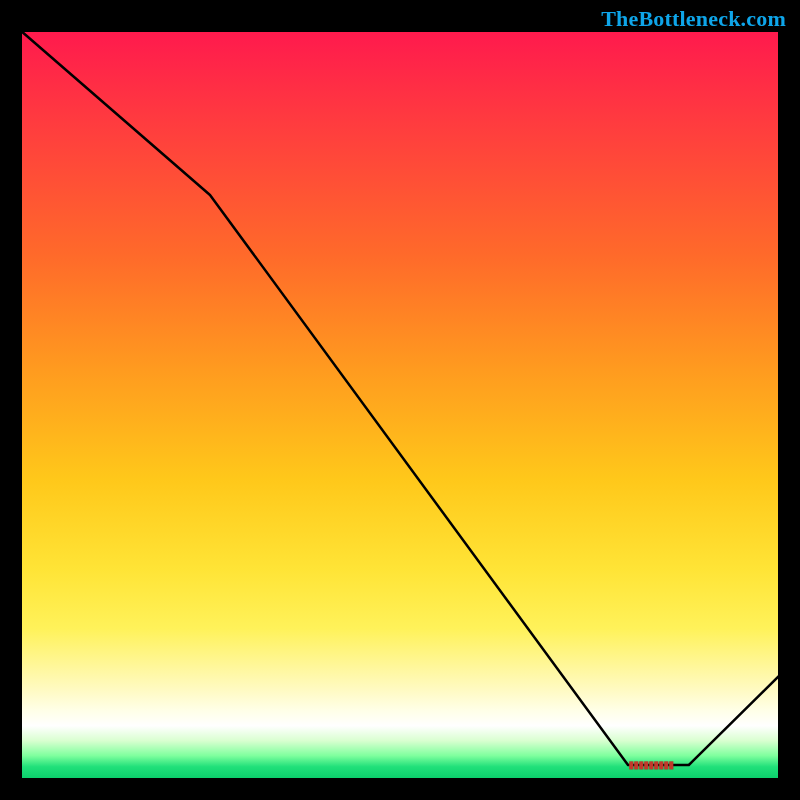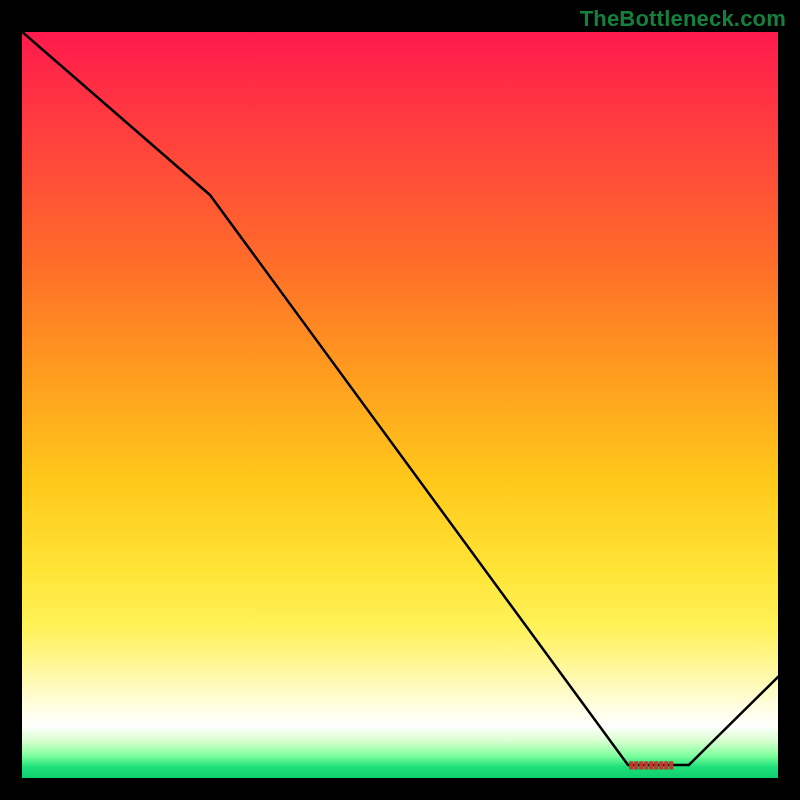--- a/index.html
+++ b/index.html
@@ -14,24 +14,25 @@
   .stage {
     position: relative;
     width: 800px;
     height: 800px;
     background: #000;
   }
   .watermark {
     position: absolute;
     top: 6px;
     right: 14px;
-    color: #15803d;
+    color: #0ea5e9;
     font-size: 22px;
     font-weight: 600;
     letter-spacing: 0.2px;
+    font-family: Liberation Serif, serif;
   }
   .plot {
     position: absolute;
     left: 20px;
     top: 30px;
     width: 760px;
     height: 750px;
   }
   .axes-frame {
     position: absolute;

